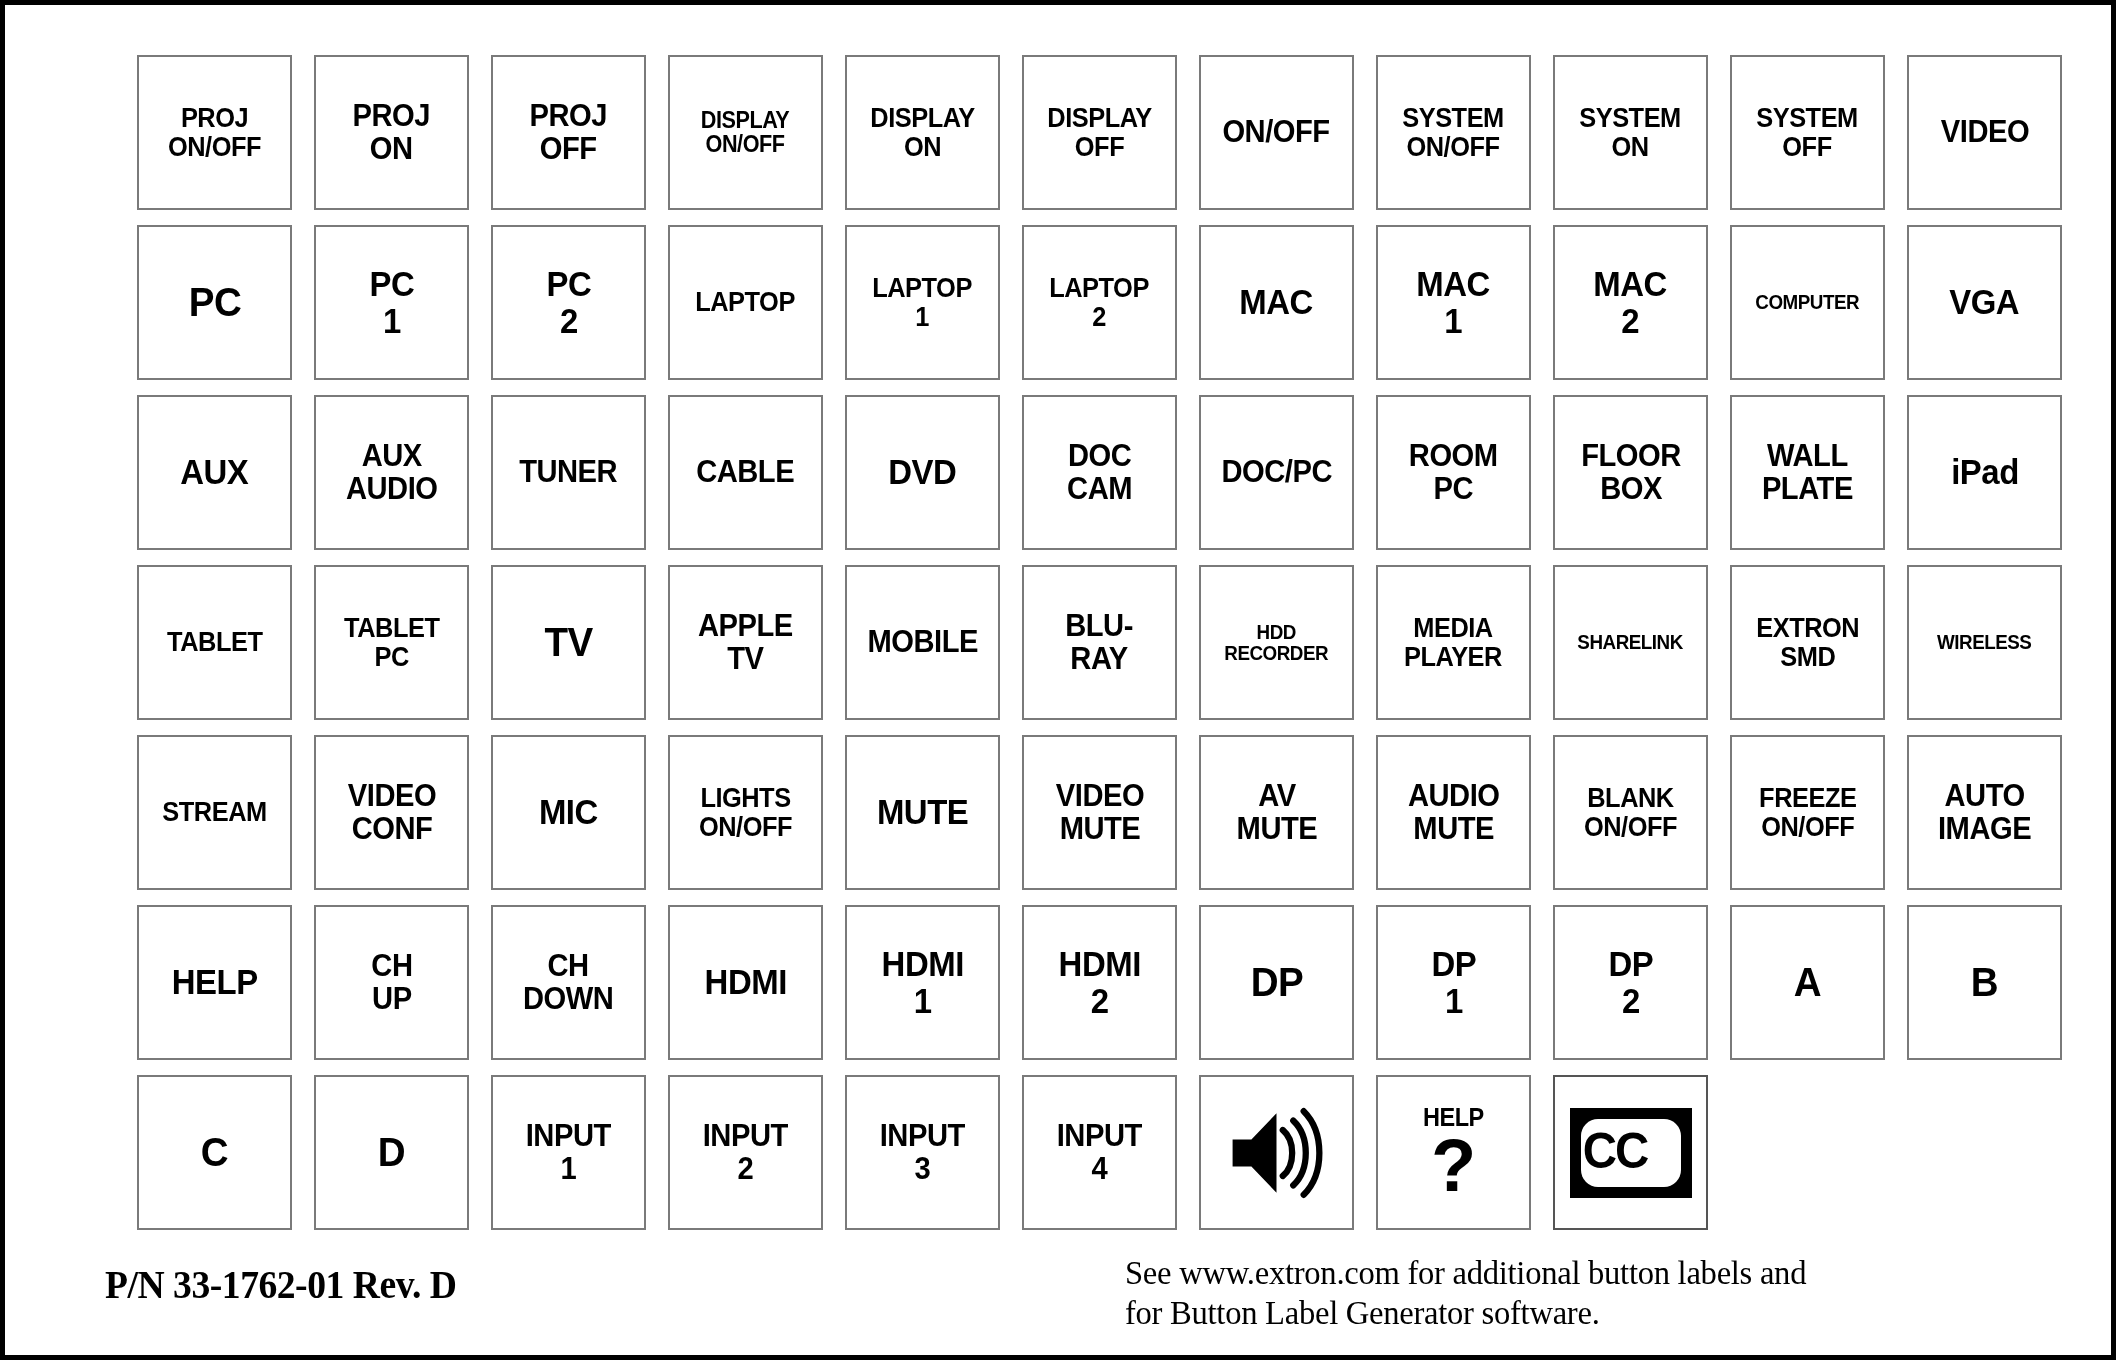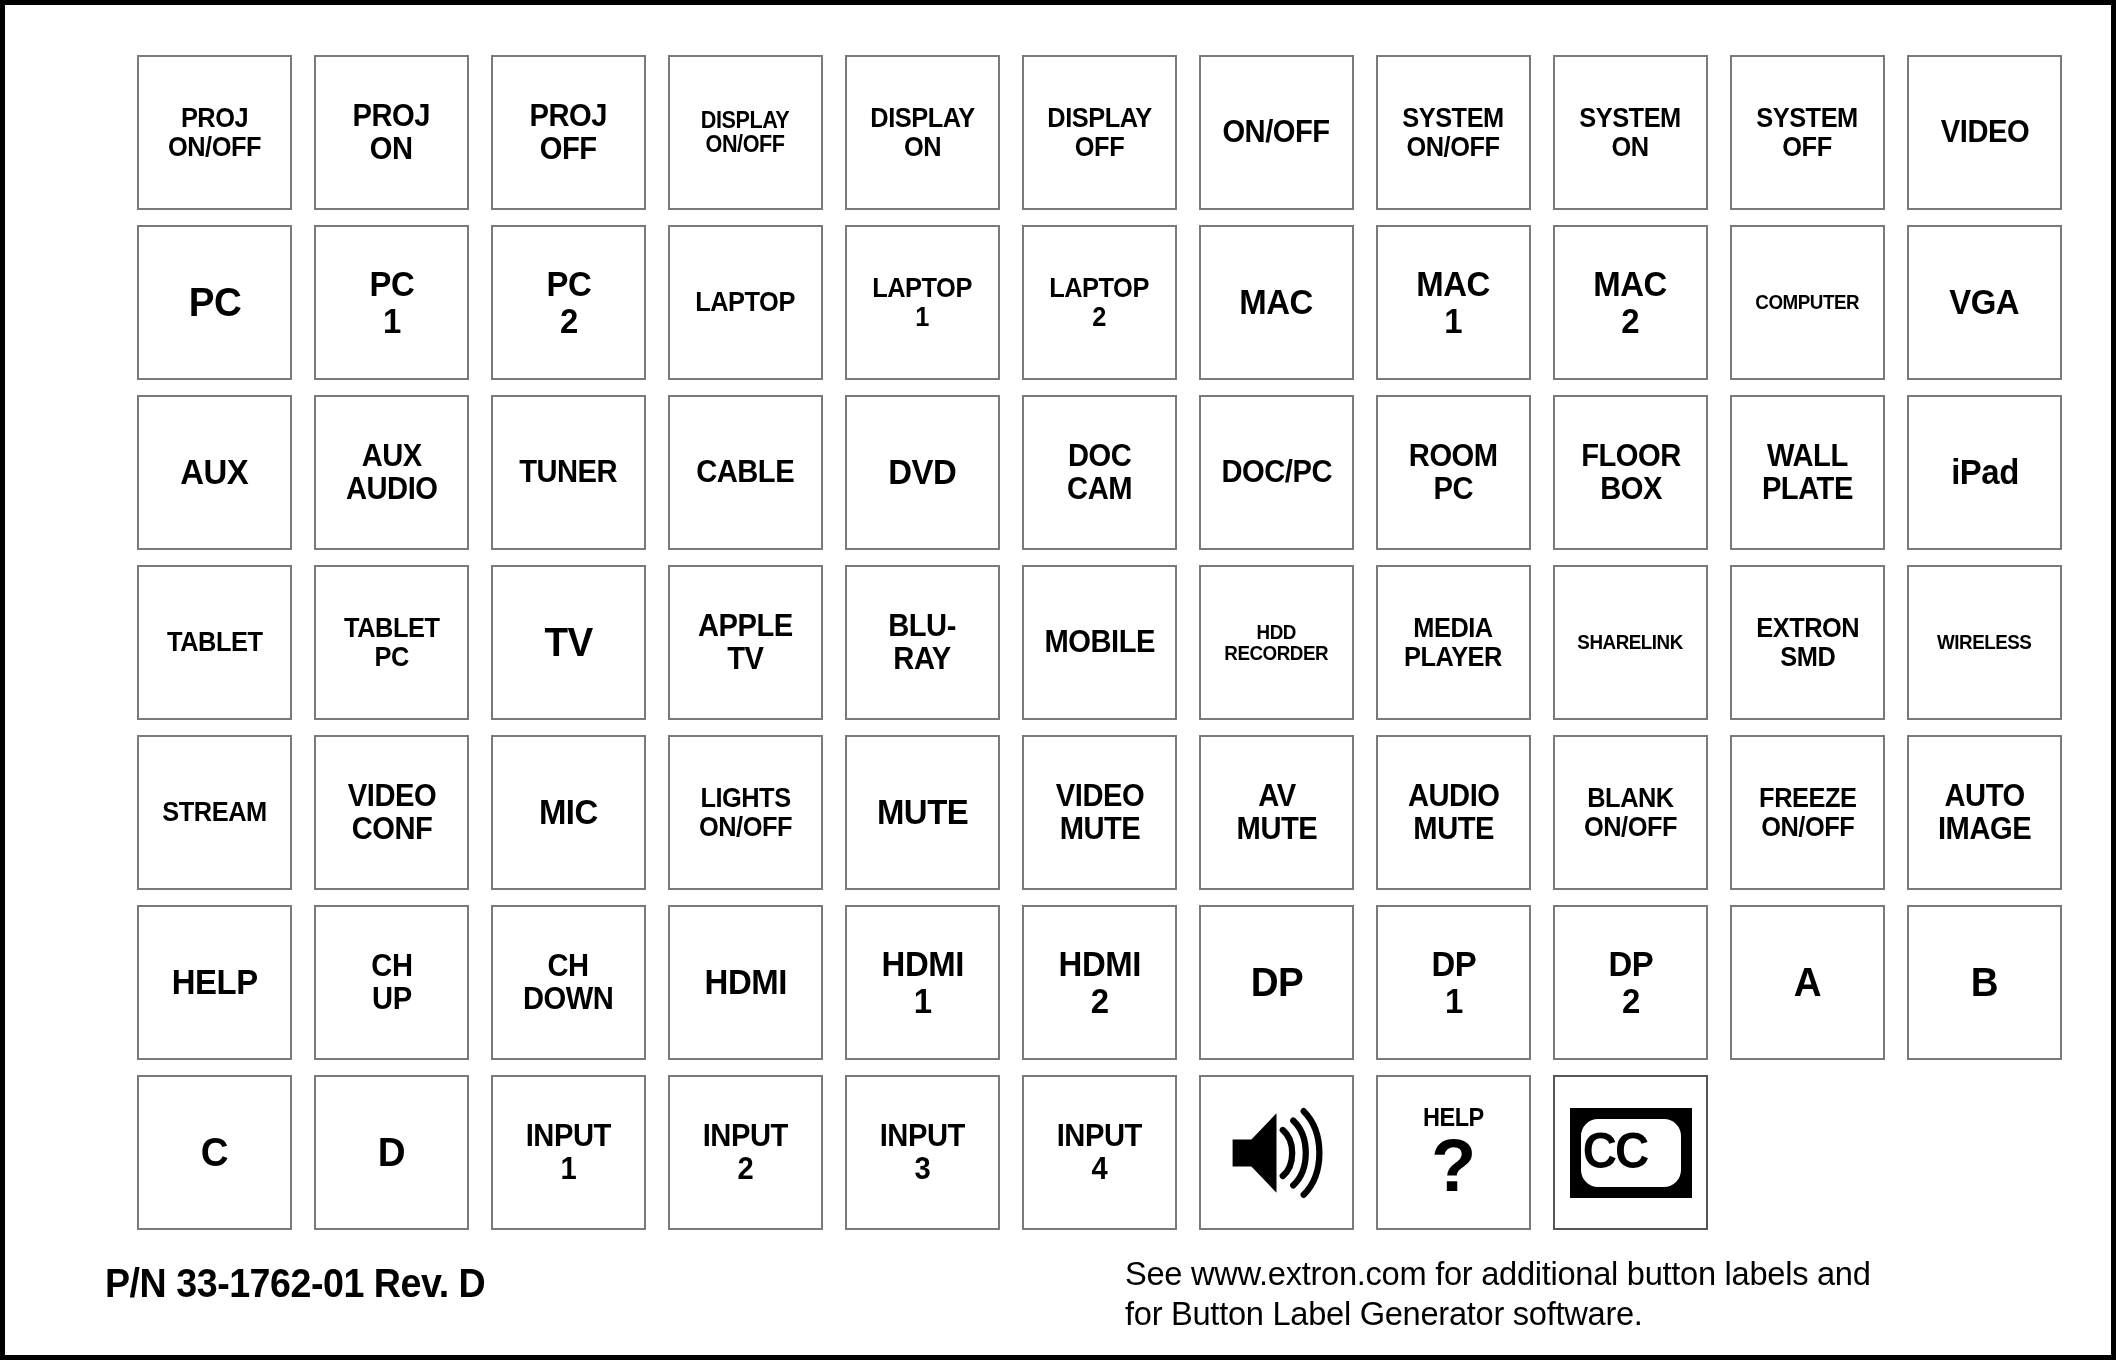--- a/index.html
+++ b/index.html
@@ -127,20 +127,21 @@
   }
   .cell-cc { border-color: #555; }
 
   
   #footer {
     position: absolute;
     left: 100px;
     top: 1248px;
     width: 1925px;
     height: 92px;
+    font-family: Liberation Serif, serif;
   }
   #pn {
     position: absolute;
     left: 0;
     top: 8px;
     font-size: 40px;
     font-weight: bold;
     color: #000;
     letter-spacing: -0.5px;
     transform: scaleX(0.94);
@@ -294,25 +295,25 @@
 PC</span>
         </div>
         <div class="cell">
           <span class="label fs-xl">TV</span>
         </div>
         <div class="cell">
           <span class="label fs-md">APPLE
 TV</span>
         </div>
         <div class="cell">
+          <span class="label fs-md">MOBILE</span>
+        </div>
+        <div class="cell">
           <span class="label fs-md">BLU-
 RAY</span>
-        </div>
-        <div class="cell">
-          <span class="label fs-md">MOBILE</span>
         </div>
         <div class="cell">
           <span class="label fs-xxs">HDD
 RECORDER</span>
         </div>
         <div class="cell">
           <span class="label fs-sm">MEDIA
 PLAYER</span>
         </div>
         <div class="cell">

